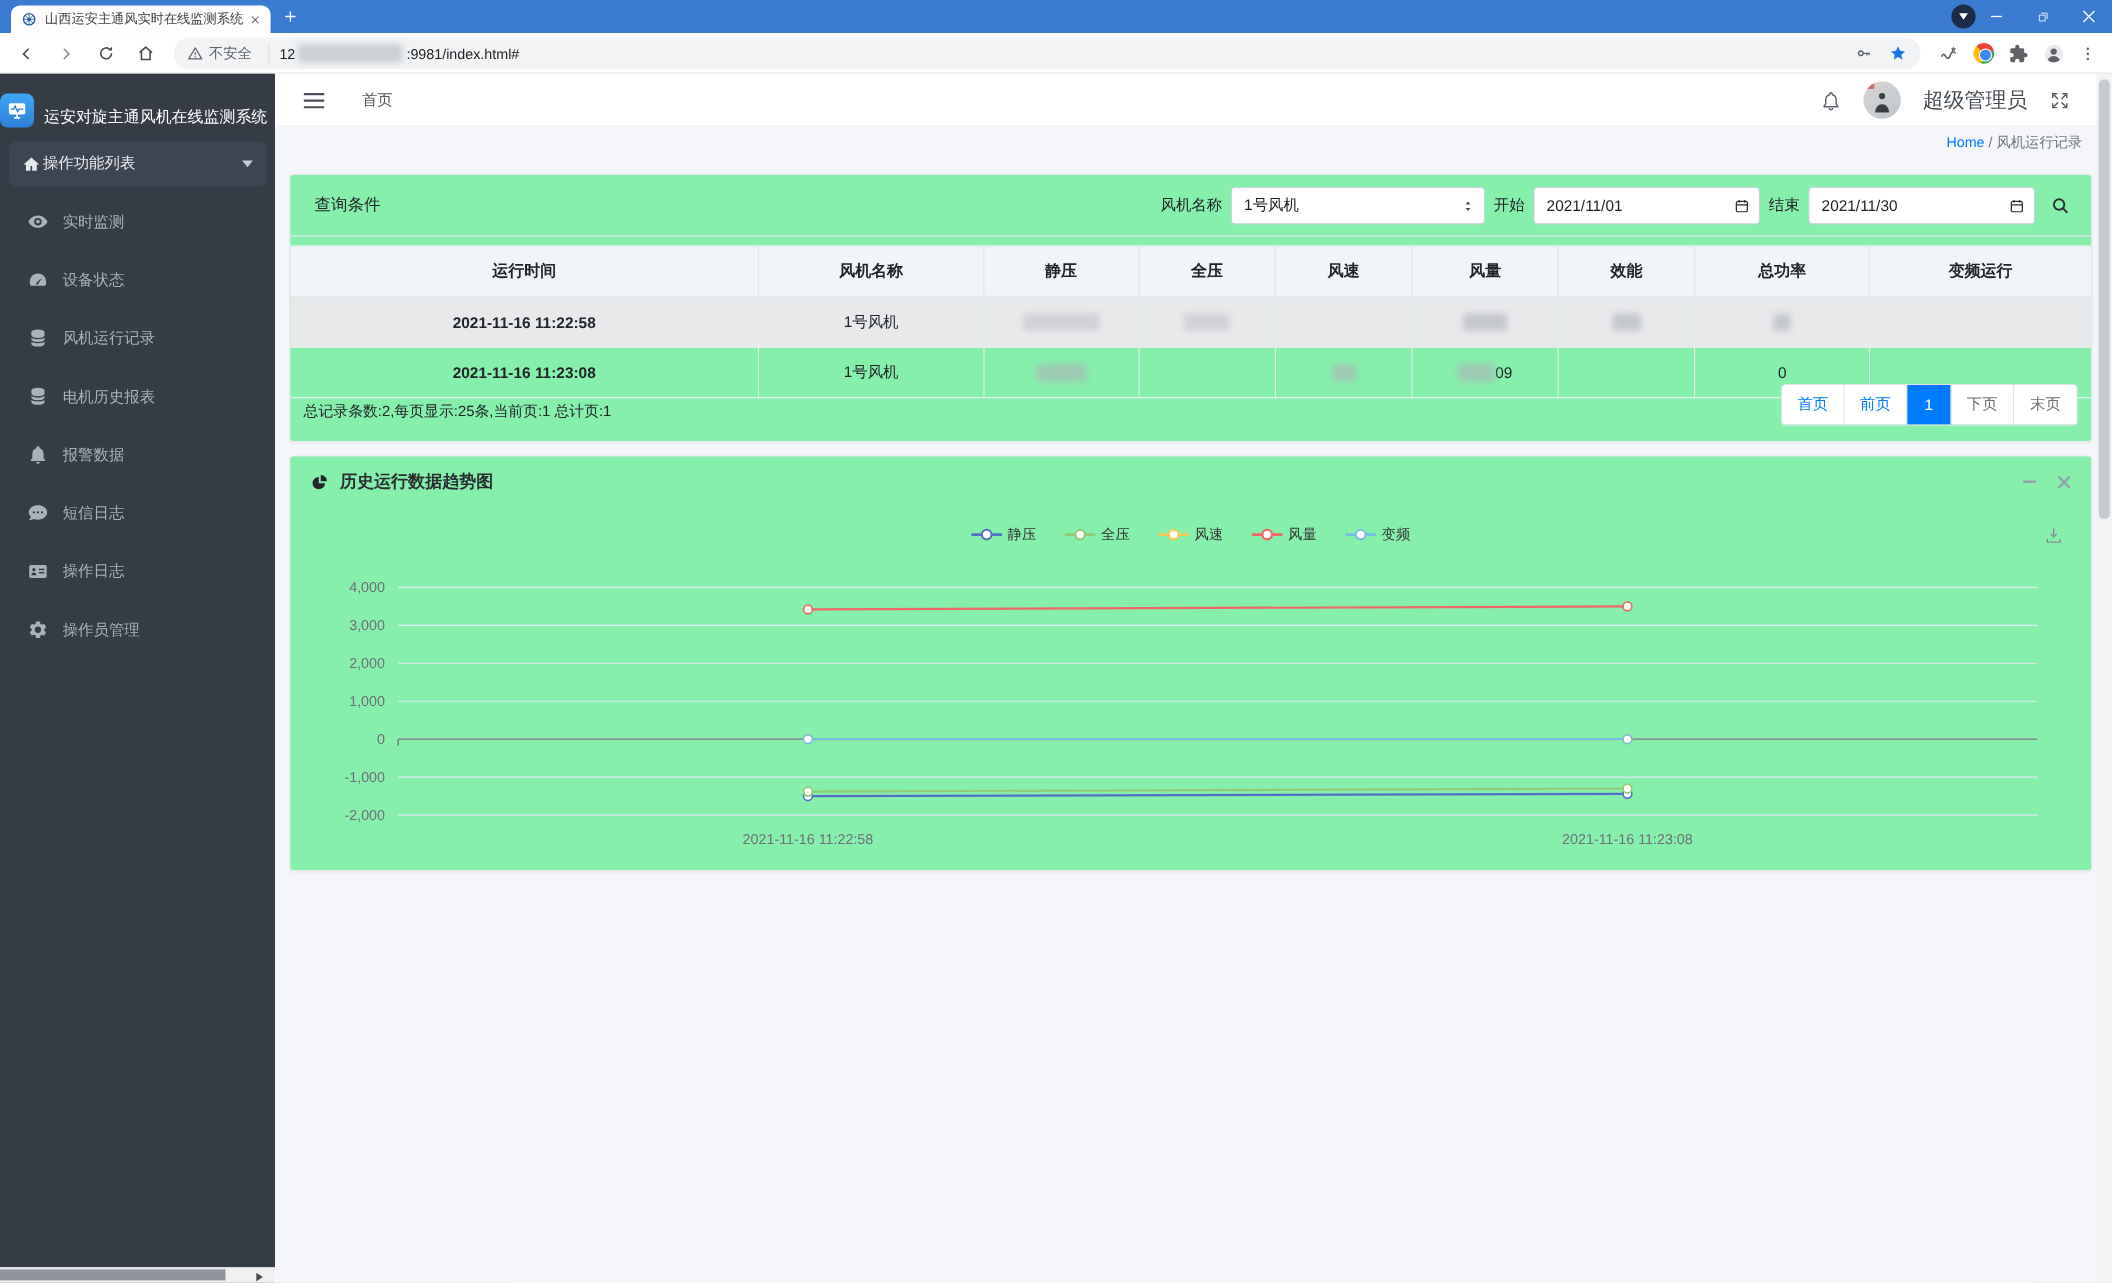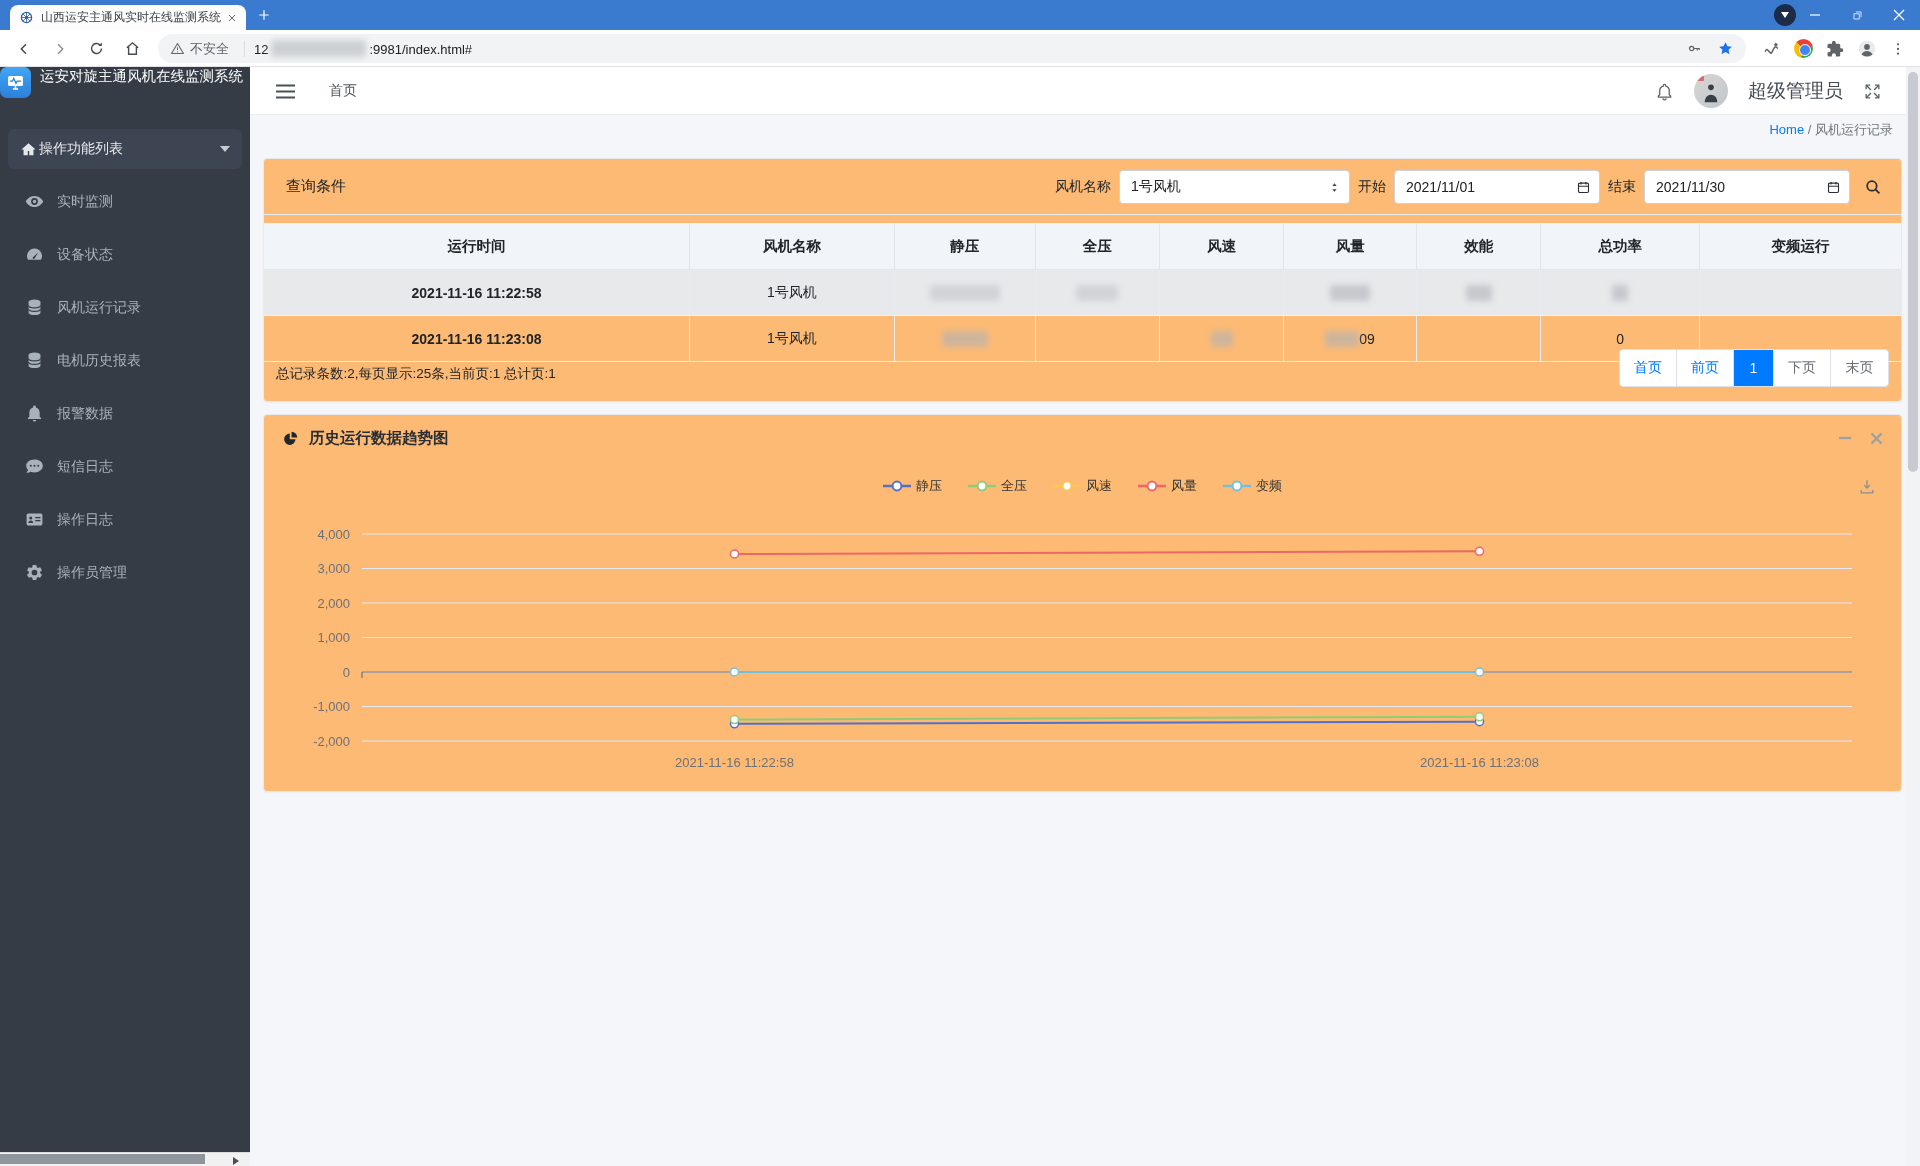--- a/index.html
+++ b/index.html
@@ -23,21 +23,21 @@
   .omni-url { font-size:13px; color:#202124; }
   .blurred { display:inline-block; height:15px; border-radius:2px; background:#AEB2B8; filter:blur(3px); opacity:.6; vertical-align:-3px; }
   .url-blur { width:95px; height:17px; background:#C6CAD0; opacity:.85; margin:0 3px; }
   .omni-spacer { flex:1; }
   .ext-row { top:30px; height:37px; display:flex; align-items:center; gap:13px; right:14px; }
   .chrome-logo { width:19px; height:19px; border-radius:50%; background:conic-gradient(from -45deg,#EA4335 0 120deg,#34A853 0 240deg,#FBBC05 0 360deg); position:relative; }
   .chrome-logo::after { content:""; position:absolute; left:4.5px; top:4.5px; width:10px; height:10px; border-radius:50%; background:#4285F4; border:1.5px solid #fff; }
 
   
   .sidebar { left:0; top:67px; width:250px; height:1099px; background:#353C46; }
-  .side-head { display:flex; align-items:flex-start; height:49px; }
+  .side-head { display:flex; align-items:flex-end; height:49px; }
   .logo { width:31px; height:31px; border-radius:7px; background:linear-gradient(180deg,#41A6F5,#2D7FD9); display:flex; align-items:center; justify-content:center; }
   .side-title { color:#FFFFFF; font-size:14.5px; margin-left:9px; white-space:nowrap; overflow:hidden; }
   .side-sec { margin:13px 8px 6px 8px; height:40px; background:#3E4552; border-radius:6px; display:flex; align-items:center; padding:0 12px; color:#E8EAED; font-size:14px; }
   .side-sec .lbl { margin-left:2px; flex:1; }
   .chev { width:0; height:0; border-left:5px solid transparent; border-right:5px solid transparent; border-top:6px solid #C7CCD2; }
   .side-item { display:flex; align-items:center; height:53px; padding-left:25px; color:#A9B1BA; font-size:14px; cursor:pointer; }
   .side-item .lbl { margin-left:13px; }
   .side-scroll { left:0; top:1152px; width:250px; height:14px; background:#F1F1F1; border-top:1px solid #DADCE0; }
   .side-thumb { left:0; top:1154px; width:205px; height:10px; background:#90959B; }
   .side-arrow { left:233px; top:1157px; width:0; height:0; border-top:4px solid transparent; border-bottom:4px solid transparent; border-left:6px solid #4A4E53; }
@@ -49,21 +49,21 @@
   .appbar-right { position:absolute; right:24px; top:0; height:48px; display:flex; align-items:center; gap:20px; }
   .avatar { width:34px; height:34px; border-radius:50%; background:linear-gradient(135deg,#D9D5CF 0%,#C9CDD1 60%,#BFC4C8 100%); position:relative; overflow:hidden; }
   .avatar::before { content:""; position:absolute; left:3px; top:2px; width:7px; height:5px; background:#C44; border-radius:1px; opacity:.7; }
   .avatar svg { position:absolute; left:7px; top:8px; }
   .username { font-size:19px; color:#444B52; }
   .breadcrumb { left:250px; top:121px; width:1643px; height:24px; text-align:right; font-size:13px; color:#72777C; }
   .breadcrumb .home { color:#007BFF; cursor:pointer; }
   .breadcrumb .cur { color:#72777C; }
 
   
-  .card { background:#fdba74; border:1px solid #E7EBEF; border-radius:4px; box-shadow:0 1px 2px rgba(20,30,40,.04); }
+  .card { background:#86efac; border:1px solid #E7EBEF; border-radius:4px; box-shadow:0 1px 2px rgba(20,30,40,.04); }
   .card-query { left:263px; top:158px; width:1639px; height:244px; }
   .q-row { position:absolute; left:0; top:0; width:100%; height:56px; border-bottom:1px solid #E8ECF0; }
   .q-title { position:absolute; left:22px; top:18px; font-size:15px; color:#212529; }
   .q-fields { position:absolute; right:8px; top:11px; display:flex; align-items:center; }
   .q-label { font-size:14px; color:#212529; margin:0 8px; white-space:nowrap; }
   .ctl { height:34px; border:1px solid #CBD2D9; border-radius:4px; background:#fff; display:flex; align-items:center; padding:0 8px 0 11px; font-size:14px; color:#202124; }
   .ctl-select { width:231px; justify-content:space-between; }
   .ctl-date { width:206px; justify-content:space-between; }
   .q-search { margin:0 10px 0 14px; cursor:pointer; }
 

